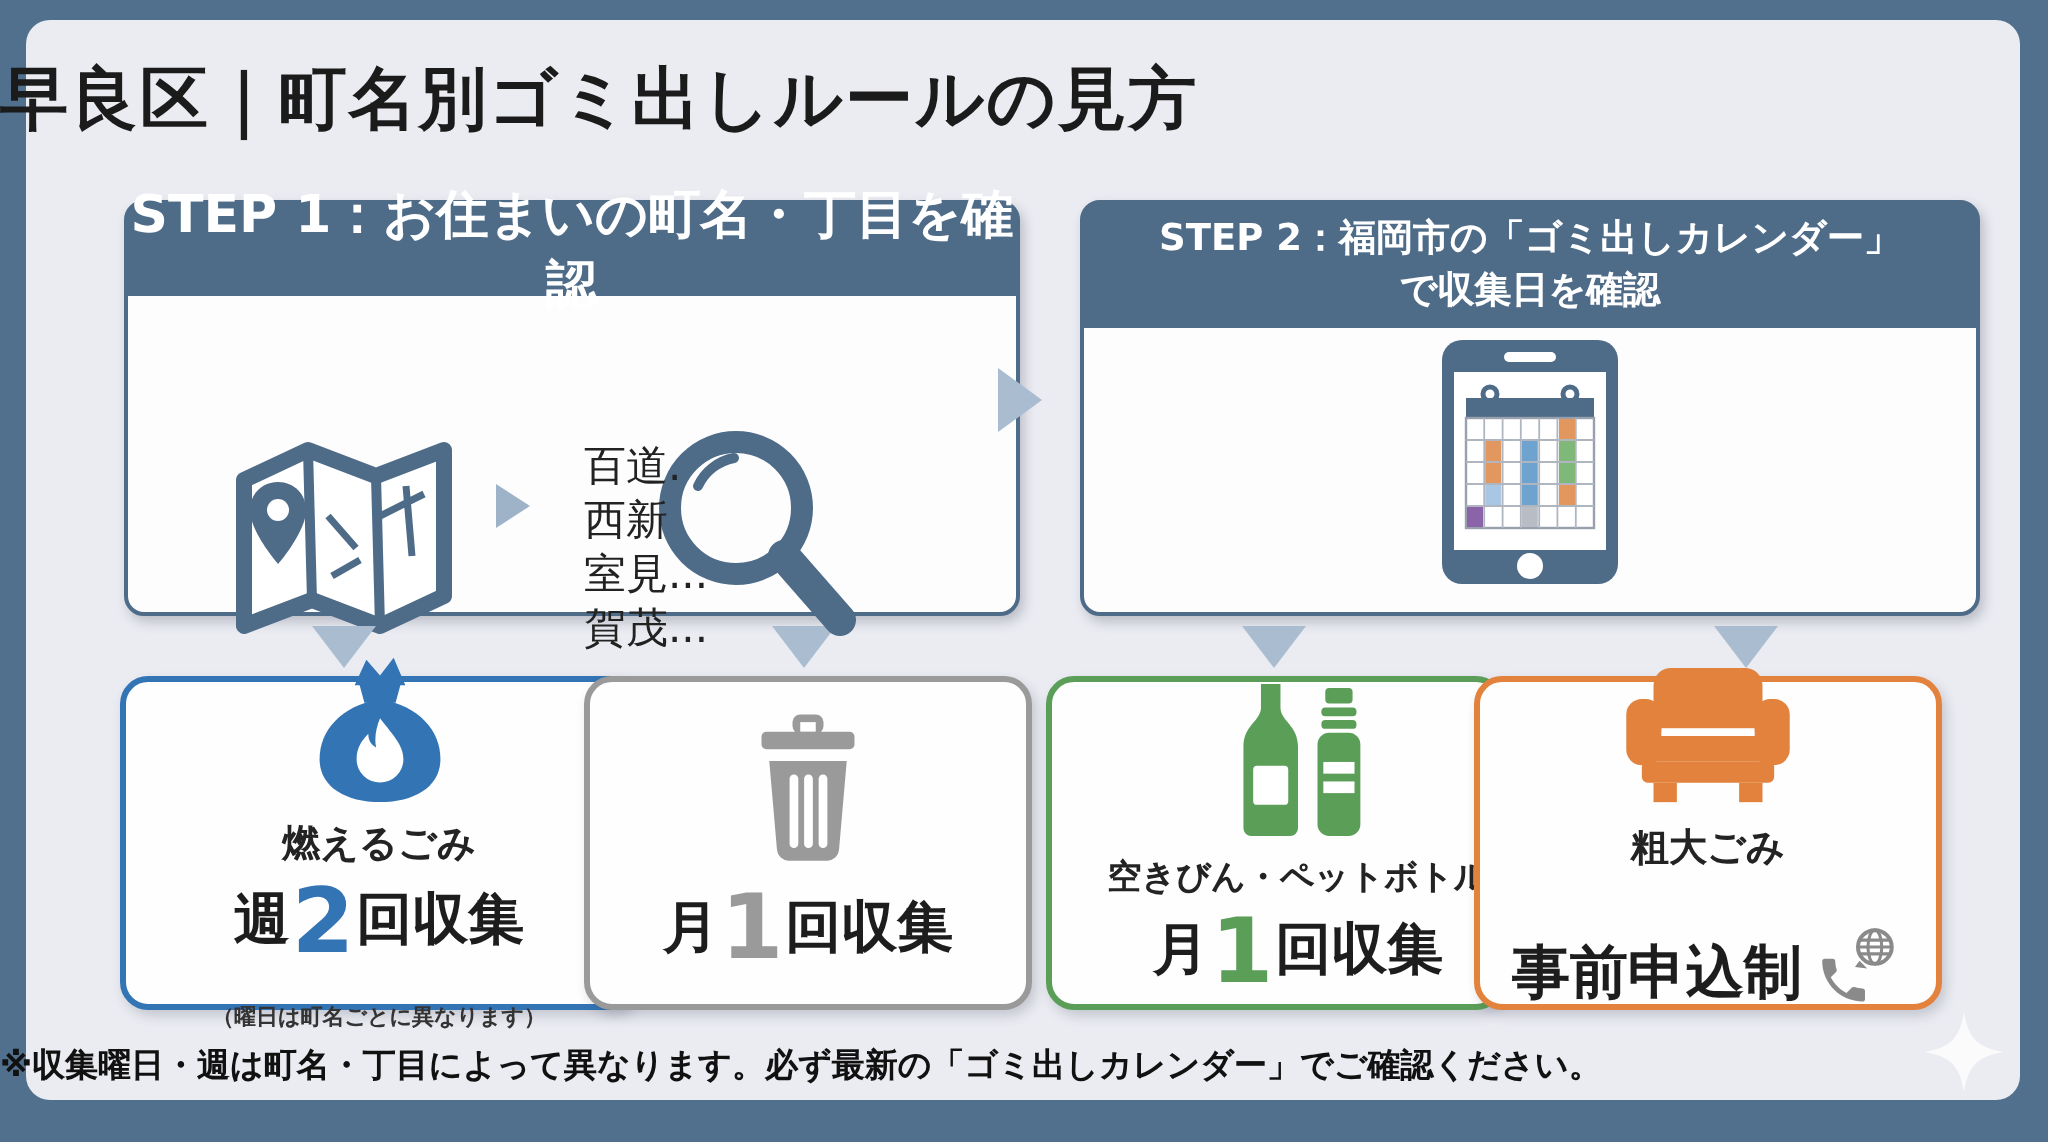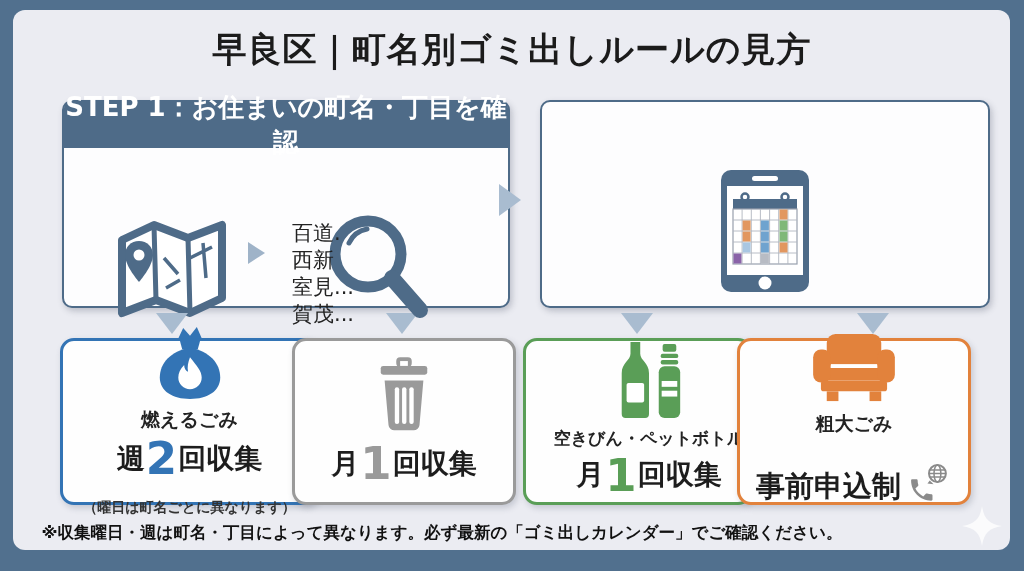--- a/index.html
+++ b/index.html
@@ -8,21 +8,21 @@
     position:relative;
     background:#51708e;
     font-family:"DejaVu Sans","Liberation Sans",sans-serif;
     overflow:hidden;
   }
   .panel {
     position:absolute; left:13px; top:10px; width:997px; height:540px;
     background:#ebecf2; border-radius:12px;
   }
   .title {
-    position:absolute; top:27px; left:0; width:1024px; text-align:center;
+    position:absolute; top:27px; left:0; width:1024px; 
     font-size:34px; font-weight:bold; color:#1b1b1b; letter-spacing:1px;
   }
   .step-box {
     position:absolute; top:100px; height:208px;
     background:#fdfdfe; border:2.5px solid #4e6b88; border-radius:10px;
     box-shadow:2px 3px 6px rgba(60,70,90,.28);
   }
   #step1 { left:62px;  width:448px; }
   #step2 { left:540px; width:450px; }
   .step-header {
@@ -57,25 +57,25 @@
     box-shadow:2px 3px 6px rgba(60,70,90,.22);
     display:flex; flex-direction:column; align-items:center; justify-content:center;
   }
   #card1{left:60px;width:259px;} #card2{left:292px;width:224px;}
   #card3{left:523px;width:229px;} #card4{left:737px;width:234px;}
   .card-icon { height:74px; display:flex; align-items:flex-end; justify-content:center; margin-bottom:7px; }
   .card-name { font-size:19px; font-weight:bold; color:#232323; }
   #card3 .card-name { font-size:17px; }
   .freq { display:flex; align-items:center; margin-top:3px; font-size:28px; font-weight:bold; color:#1d1d1d; }
   .freq-count { font-size:45px; font-weight:bold; line-height:1; margin:0 1px; }
-  .card-note { font-size:14px; font-weight:bold; color:#333; margin-top:18px; }
+  .card-note { font-size:11px; font-weight:bold; color:#333; margin-top:18px; }
   .action-row { display:flex; align-items:center; gap:5px; margin-top:25px; }
   .action-text { font-size:29px; font-weight:bold; color:#1d1d1d; }
   .footer {
-    position:absolute; top:522px; left:0; width:884px; text-align:center;
+    position:absolute; top:522px; left:0; width:884px; 
     font-size:16.5px; font-weight:bold; color:#111;
   }
   .sparkle { position:absolute; left:962px; top:506px; }
 </style>
 </head>
 <body>
 
 <div class="panel"></div>
 
 <div class="title">早良区｜町名別ゴミ出しルールの見方</div>
@@ -105,20 +105,24 @@
       <svg width="118" height="122" viewBox="0 0 118 122">
         <circle cx="46" cy="46" r="33" fill="none" stroke="#4e6b88" stroke-width="11"></circle>
         <path d="M27,35 A25,25 0 0 1 45,21" fill="none" stroke="#4e6b88" stroke-width="5" stroke-linecap="round"></path>
         <line x1="70" y1="70" x2="98" y2="102" stroke="#4e6b88" stroke-width="16" stroke-linecap="round"></line>
       </svg>
     </span>
   </div>
 </div>
 
 <div class="step-box" id="step2">
+  <div class="step-header">
+    <span>STEP 2：福岡市の「ゴミ出しカレンダー」</span>
+    <span>で収集日を確認</span>
+  </div>
   <div class="tablet-wrap">
     <span>
       <svg width="88" height="122" viewBox="0 0 88 122">
         <rect x="0" y="0" width="88" height="122" rx="10" fill="#4e6b88"></rect>
         <rect x="31" y="6" width="26" height="5" rx="2.5" fill="#fff"></rect>
         <rect x="6" y="16" width="76" height="89" fill="#fff"></rect>
         <circle cx="44" cy="113" r="6.5" fill="#fff"></circle>
         <circle cx="24" cy="27" r="3.5" fill="#fff" stroke="#4e6b88" stroke-width="2.5"></circle>
         <circle cx="64" cy="27" r="3.5" fill="#fff" stroke="#4e6b88" stroke-width="2.5"></circle>
         <rect x="12" y="29" width="64" height="10" fill="#4e6b88"></rect>

